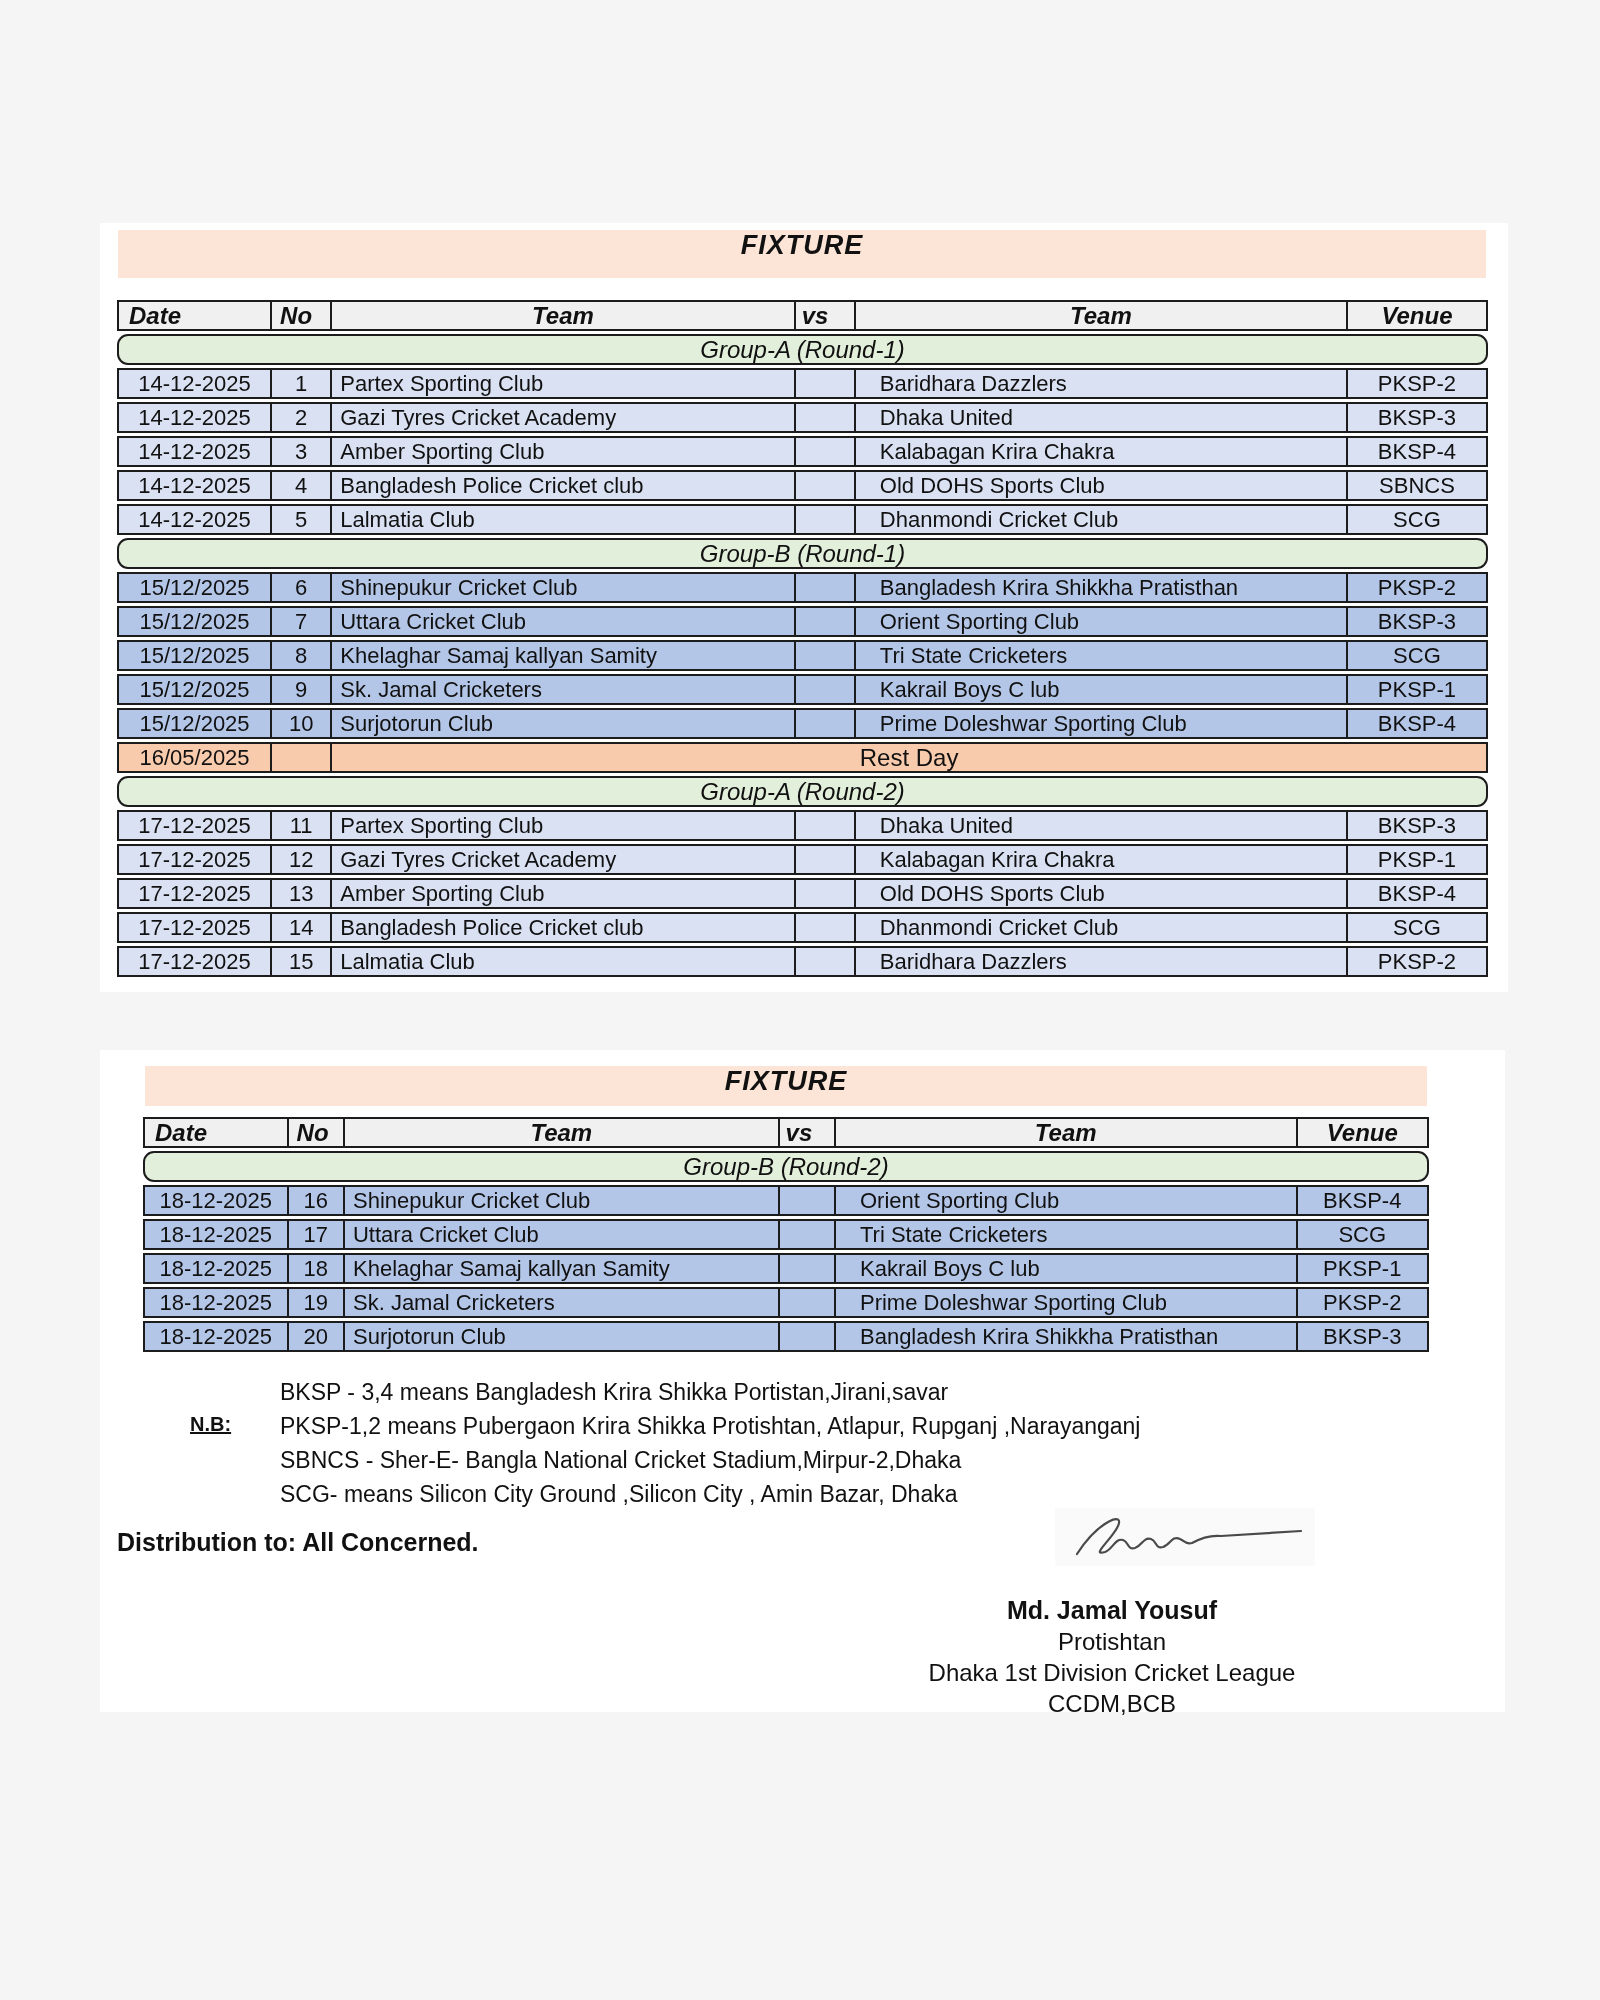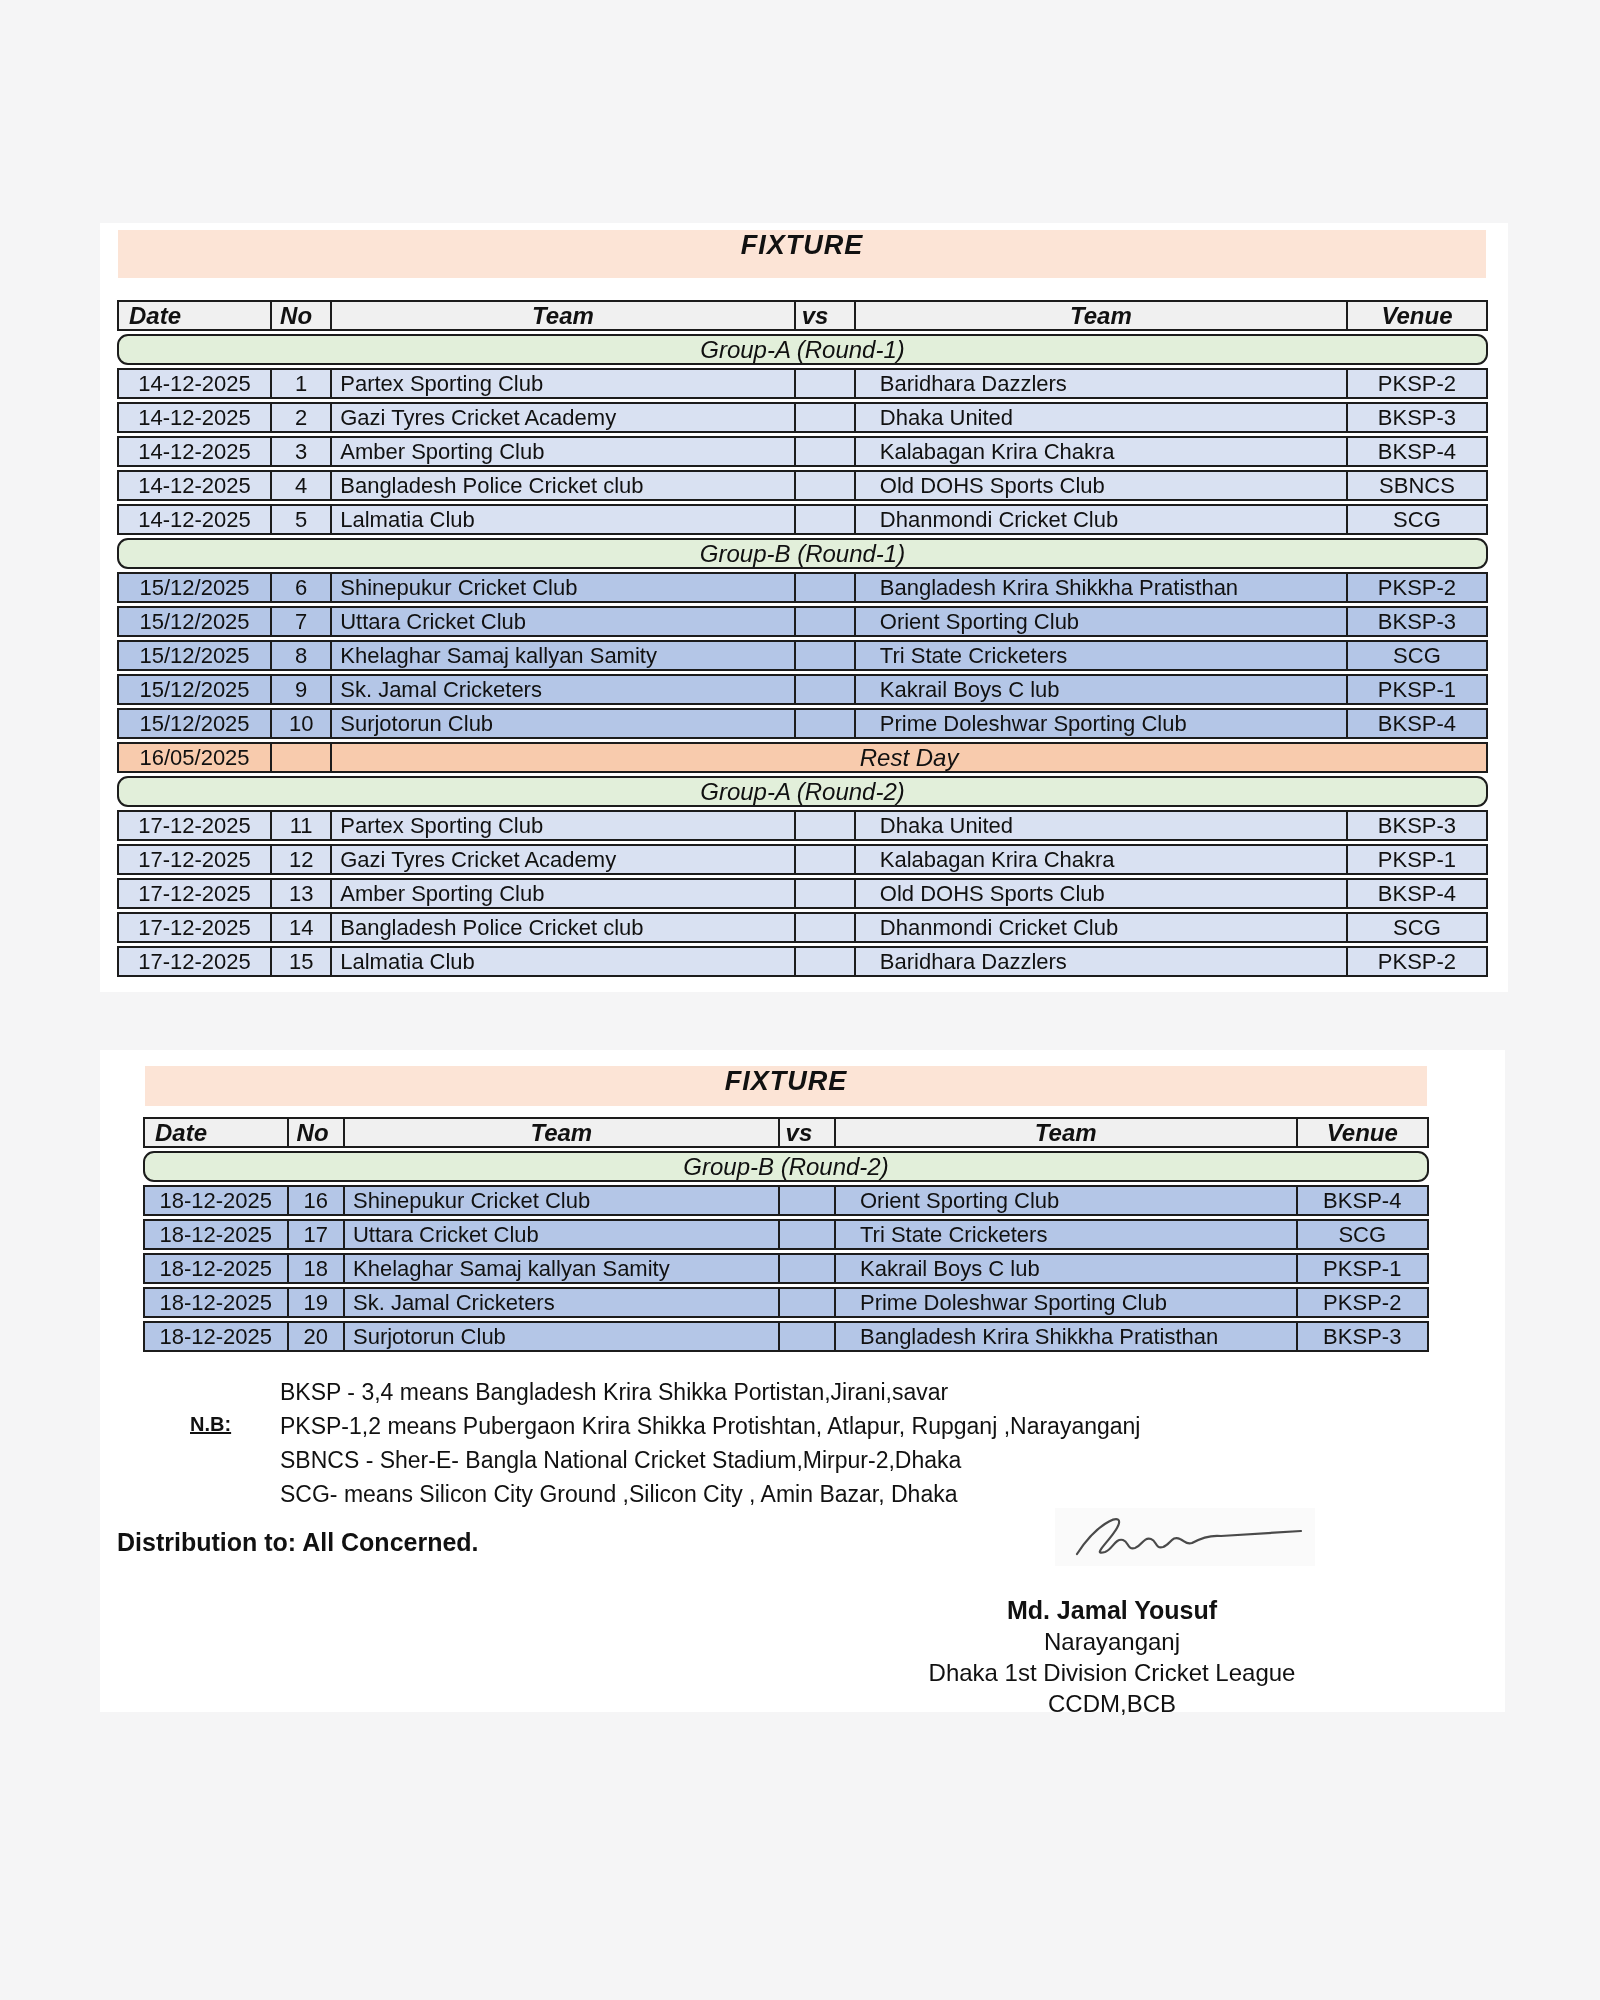--- a/index.html
+++ b/index.html
@@ -55,21 +55,21 @@
   .row.header .w-venue{justify-content:center}
 
   .row.band{
     background:var(--band_green,#e2efda);
     justify-content:center;align-items:center;
     font-style:italic;font-size:24px;border-radius:11px;
   }
   .rowA{background:var(--row_blue_light,#d9e1f2)}
   .rowB{background:var(--row_blue,#b4c6e7)}
   .row.rest{background:var(--rest_orange,#f8cbad)}
-  .row.rest .rest-label{flex:1;justify-content:center;font-style:italic;font-size:24px;border-right:none}
+  .row.rest .rest-label{flex:1;justify-content:center;font-size:24px;border-right:none}
 
   .repeat{display:contents}
 
   .notes{position:absolute;left:180px;top:325px;font-size:23px;line-height:34px;white-space:nowrap}
   .nb{position:absolute;left:90px;top:363px;font-size:20px;font-weight:bold;text-decoration:underline}
   .dist{position:absolute;left:17px;top:478px;font-size:25px;font-weight:bold}
 
   .sig-img{position:absolute;left:955px;top:458px;width:260px;height:58px;background:#fafafa}
   .sig-block{position:absolute;left:762px;top:545px;width:500px;text-align:center;font-size:24px;line-height:31px}
   .sig-name{font-weight:bold;font-size:25px}
@@ -339,17 +339,17 @@
 
   <div class="dist">Distribution to: All Concerned.</div>
 
   <div class="sig-img">
     <svg width="260" height="58" viewBox="0 0 260 58">
       <path d="M22 46 C44 12, 72 2, 62 20 C54 34, 36 48, 50 44 C58 41, 60 30, 68 32 C74 34, 72 42, 80 40 C87 38, 88 29, 96 31 C102 33, 100 41, 108 39 C115 37, 117 27, 125 31 C130 33, 131 37, 137 35 C146 30, 156 27, 166 28 L246 23" stroke="#4a4a4a" stroke-width="2.2" fill="none" stroke-linecap="round"></path>
     </svg>
   </div>
   <div class="sig-block">
     <div class="sig-name">Md. Jamal Yousuf</div>
-    <div>Narayanganj</div>
+    <div>Protishtan</div>
     <div>Dhaka 1st Division Cricket League</div>
     <div>CCDM,BCB</div>
   </div>
 </section>
 
 </body></html>

